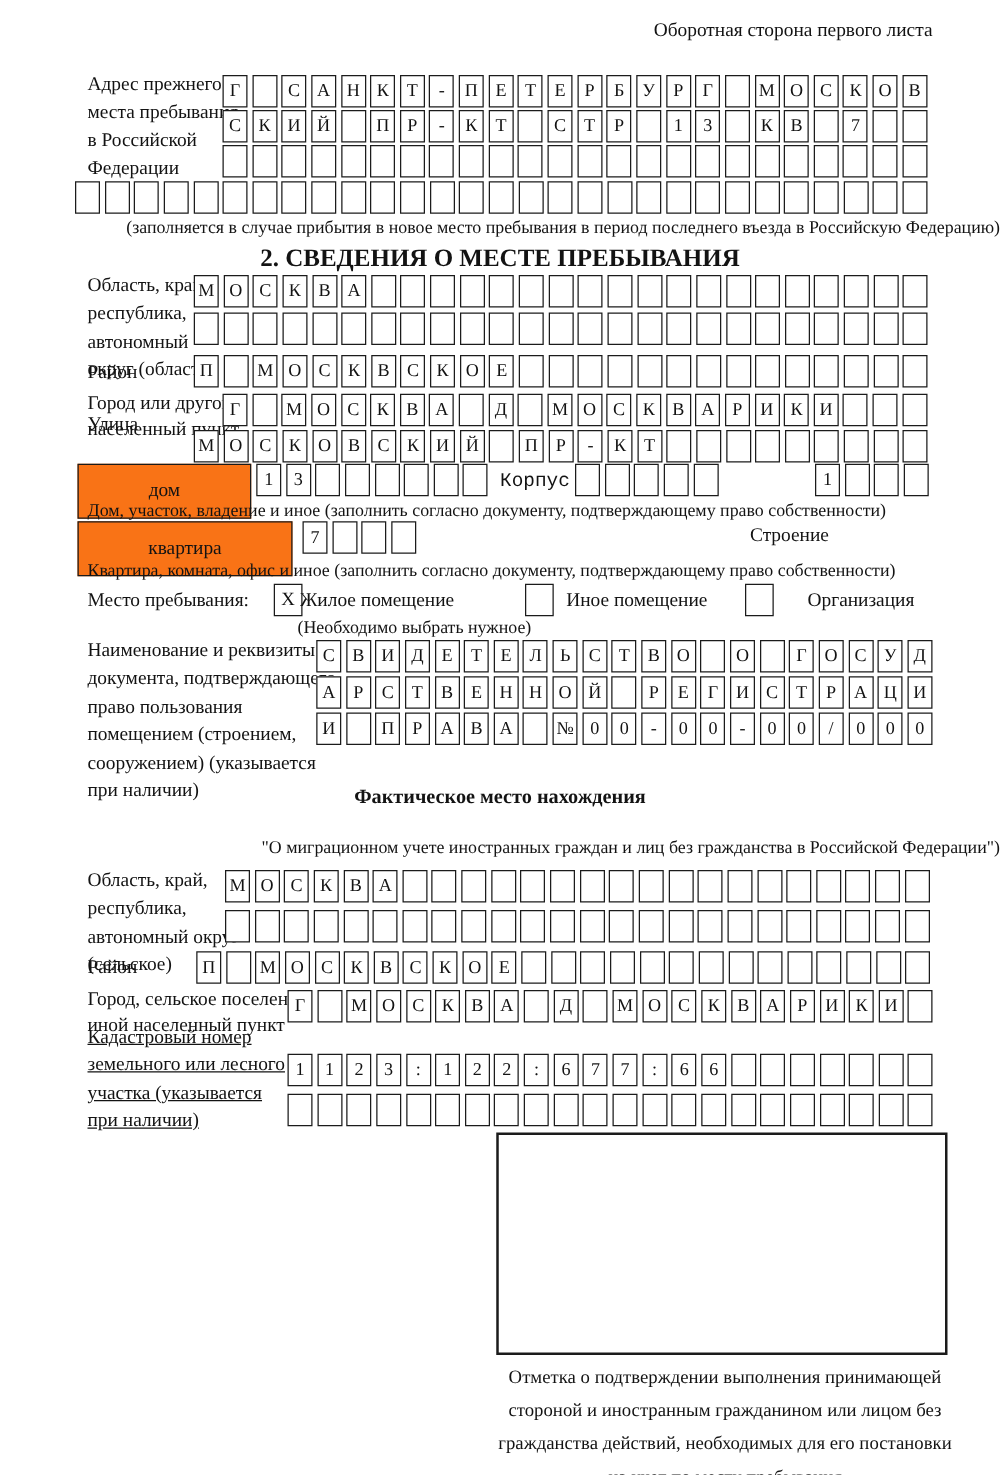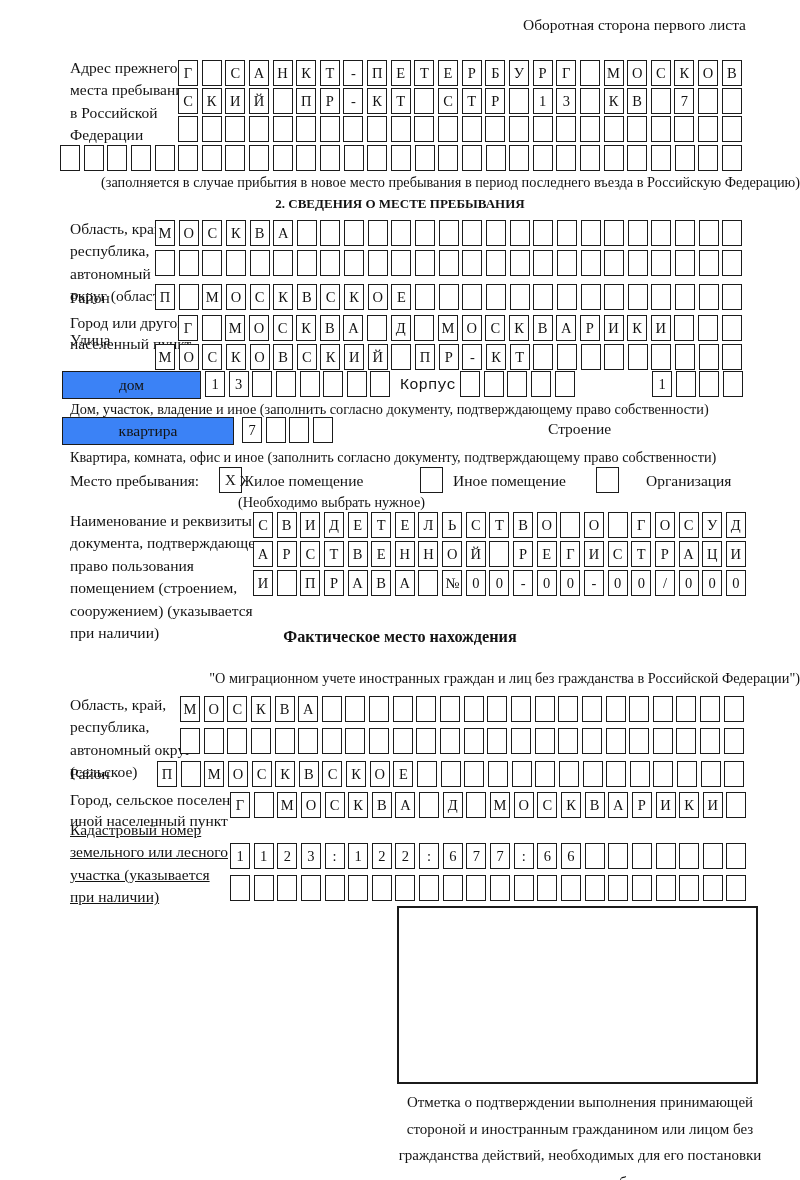--- a/index.html
+++ b/index.html
@@ -10,23 +10,23 @@
   .cellrow{position:absolute;display:flex;gap:3.65px;}
   .cell{
     flex:none;width:20px;height:26px;border:1.8px solid #1b1b1b;box-sizing:border-box;
     display:flex;align-items:center;justify-content:center;
     font-size:14.5px;line-height:1;background:#fff;
   }
   .label{position:absolute;font-size:15.5px;line-height:22.4px;white-space:nowrap;}
   .label2{line-height:21px;}
   .note{position:absolute;font-size:14.3px;white-space:nowrap;}
   .center{left:0;width:800px;text-align:right;white-space:normal;}
-  .heading{position:absolute;left:0;width:800px;text-align:center;font-weight:bold;font-size:13px;}
+  .heading{position:absolute;left:0;width:800px;text-align:center;font-weight:bold;font-size:20px;}
   .widebox{
-    position:absolute;border:1.8px solid #1b1b1b;box-sizing:border-box;height:28px;background:#3b82f6;
+    position:absolute;border:1.8px solid #1b1b1b;box-sizing:border-box;height:44px;background:#f97316;
     display:flex;align-items:center;justify-content:center;font-size:15.5px;
   }
   .checkbox{
     position:absolute;width:23px;height:26px;border:1.8px solid #1b1b1b;box-sizing:border-box;background:#fff;
     display:flex;align-items:center;justify-content:center;font-size:15px;
   }
   .stampbox{position:absolute;border:2px solid #1b1b1b;box-sizing:border-box;background:#fff;}
   .caption{position:absolute;text-align:center;font-size:15px;line-height:26.5px;}
 </style>
 </head>
@@ -317,21 +317,21 @@
       <div class="cell"></div>
     </div>
   <div class="label" style="left:400px;top:374px;font-family:Liberation Mono, monospace;">Корпус</div>
   <div class="cellrow" style="left:460px;top:371px;">
       <div class="cell"></div>
       <div class="cell"></div>
       <div class="cell"></div>
       <div class="cell"></div>
       <div class="cell"></div>
     </div>
-  <div class="label" style="left:548px;top:374px;margin-top:44px;">Строение</div>
+  <div class="label" style="left:600px;top:374px;margin-top:44px;">Строение</div>
   <div class="cellrow" style="left:652px;top:371px;">
       <div class="cell">1</div>
       <div class="cell"></div>
       <div class="cell"></div>
       <div class="cell"></div>
     </div>
   <div class="note" style="left:70px;top:401px;">Дом, участок, владение и иное (заполнить согласно документу, подтверждающему право собственности)</div>
 
   <div class="widebox" style="left:62px;top:417px;width:172px;">квартира</div>
   <div class="cellrow" style="left:242px;top:417px;">

